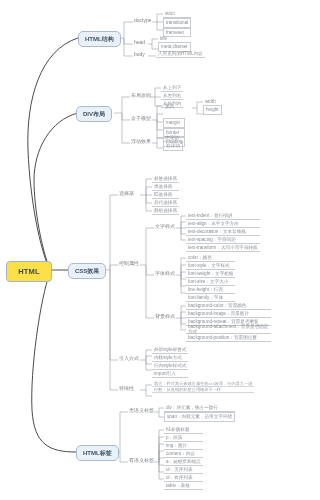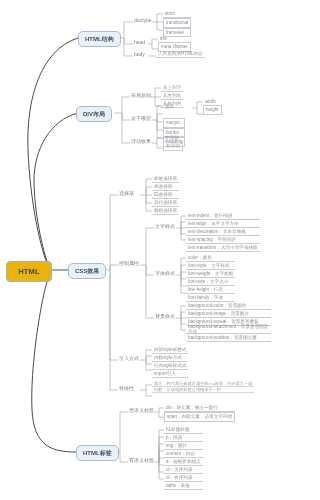--- a/index.html
+++ b/index.html
@@ -5,21 +5,21 @@
   html,body{margin:0;padding:0;background:#ffffff;}
   body{width:271px;height:500px;position:relative;overflow:hidden;
        font-family:"Liberation Sans","DejaVu Sans",sans-serif;
        color:#6f7378;-webkit-font-smoothing:none;}
   #map{position:absolute;left:0;top:0;width:271px;height:500px;}
   svg.lines{position:absolute;left:0;top:0;width:271px;height:500px;pointer-events:none;}
   .node{position:absolute;white-space:nowrap;line-height:1.05;}
 
   
   .root{left:6px;top:261px;width:44px;height:19px;
-        background:#eab308;border:1px solid #9fb4cc;border-radius:4px;
+        background:#fde047;border:1px solid #9fb4cc;border-radius:4px;
         display:flex;align-items:center;justify-content:center;
         font-size:7.5px;font-weight:bold;color:#3b4a5a;letter-spacing:.2px;}
 
   
   .l1{background:#eaf0f7;border:1px solid #a8bbd0;border-radius:5px;
       height:14px;padding:0 6px;display:flex;align-items:center;justify-content:center;
       font-size:6px;font-weight:bold;color:#3f5266;}
 
   
   .l2{font-size:5px;color:#7b7f85;padding:0 1px 1px 1px;}

